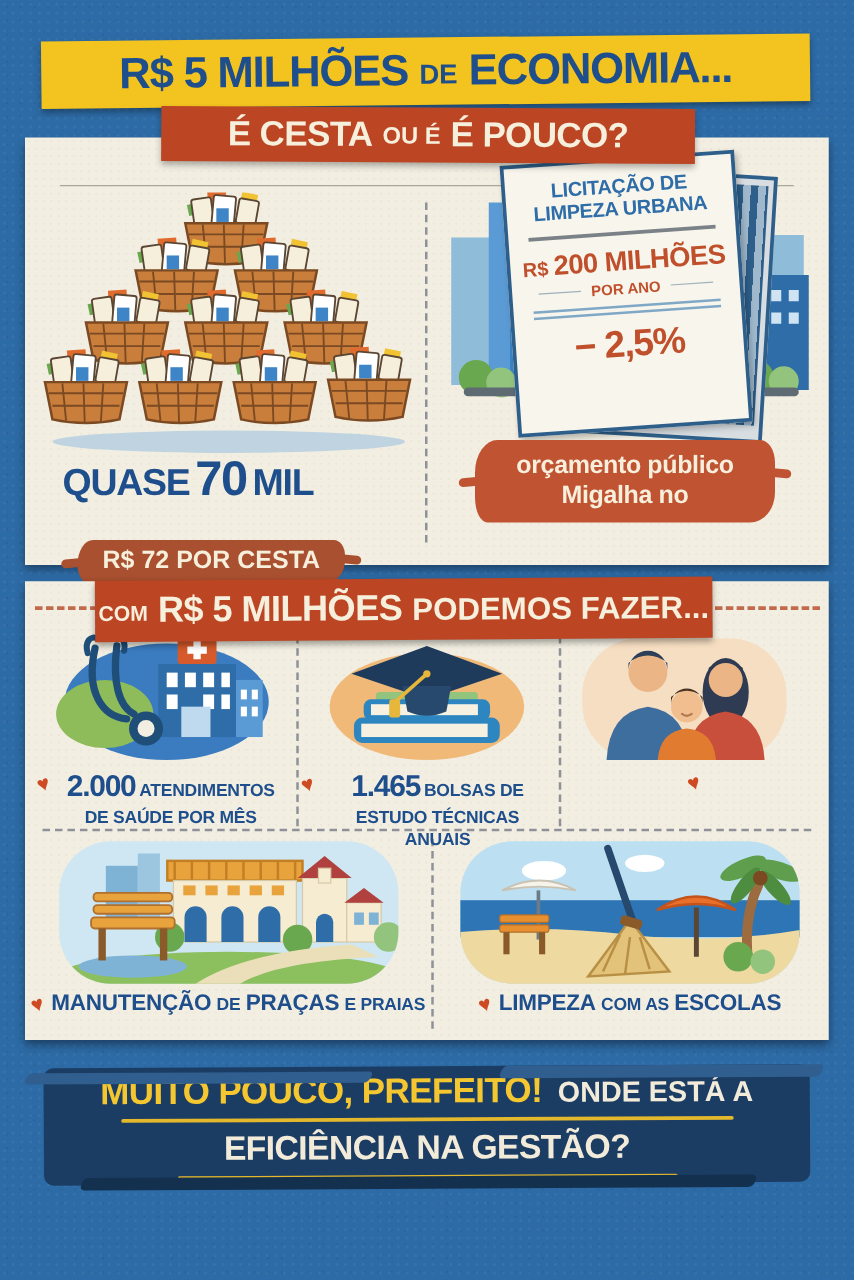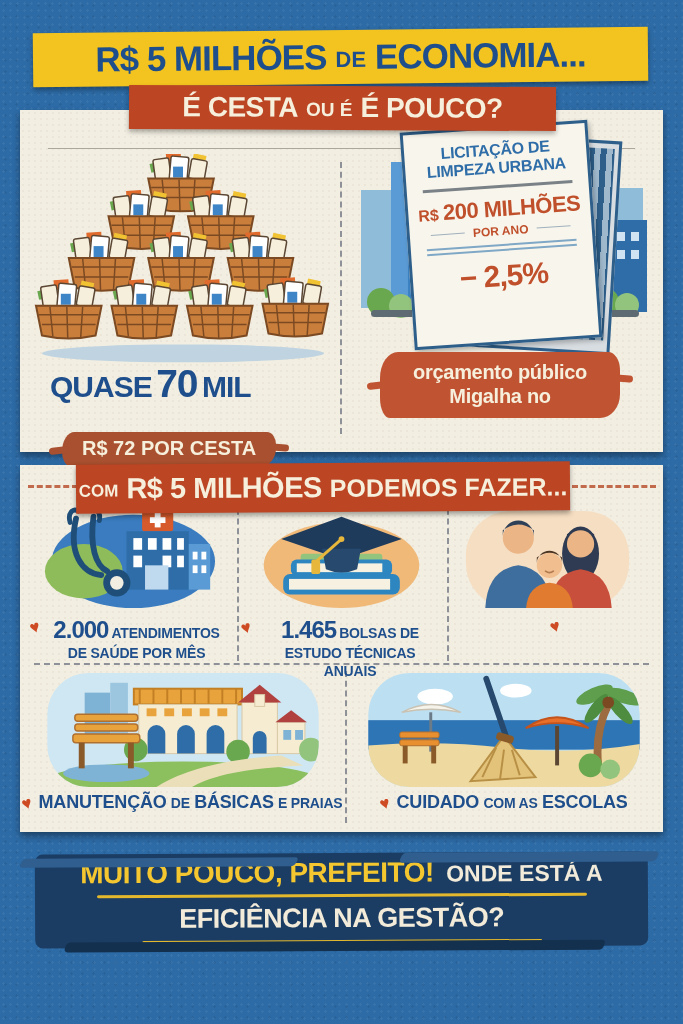--- a/index.html
+++ b/index.html
@@ -420,28 +420,28 @@
         <circle cx="228" cy="96" r="12" fill="#6AA84F"></circle>
           <circle cx="248" cy="100" r="10" fill="#93C47D"></circle>
       </g>
     </svg>
 
     <div class="cap wcap1">
       <span class="heart">♥</span>
       <span class="wcaptext">
         <span class="strong">MANUTENÇÃO</span>
         <span class="mid">DE</span>
-        <span class="strong">BÁSICAS</span>
+        <span class="strong">PRAÇAS</span>
         <span class="mid">E PRAIAS</span>
       </span>
     </div>
     <div class="cap wcap2">
       <span class="heart">♥</span>
       <span class="wcaptext">
-        <span class="strong">CUIDADO</span>
+        <span class="strong">LIMPEZA</span>
         <span class="mid">COM AS</span>
         <span class="strong">ESCOLAS</span>
         <span class="mid"></span>
       </span>
     </div>
   </div>
 
   <div class="abs footer-banner">
     <div class="streak st1"></div>
     <div class="streak st2"></div>

